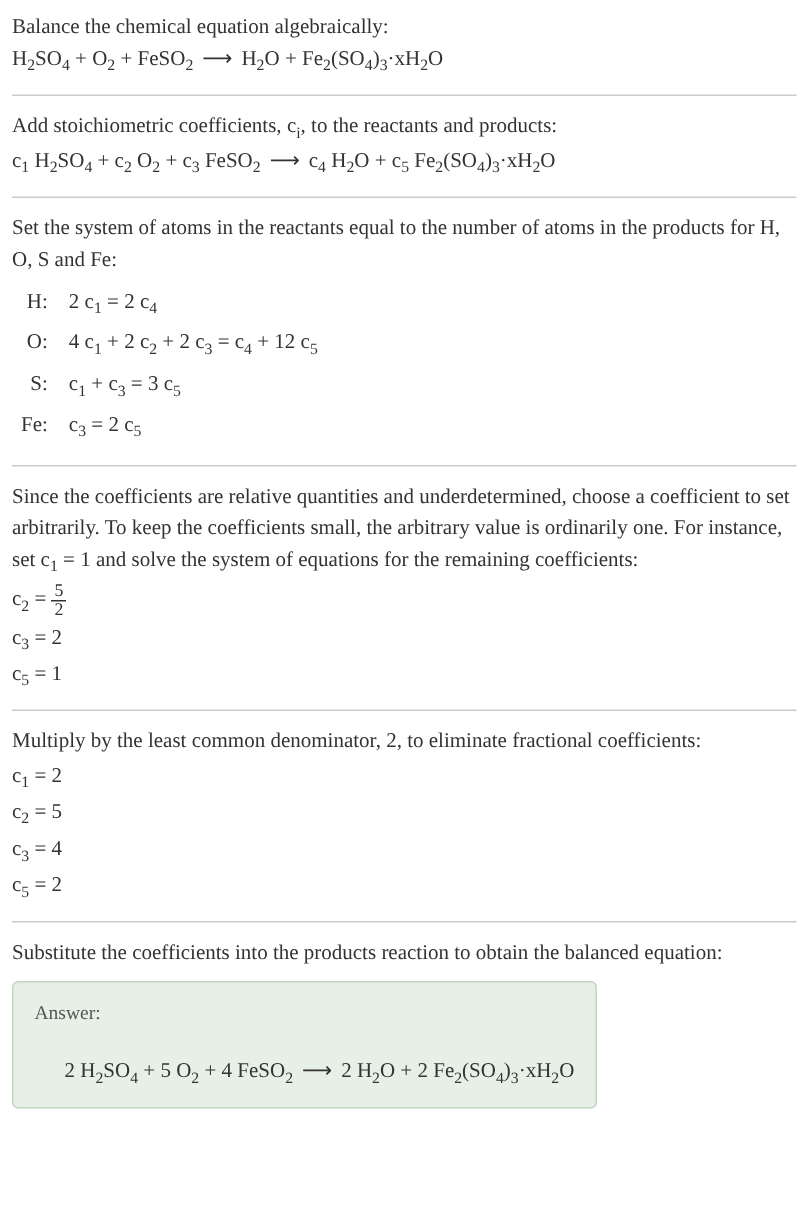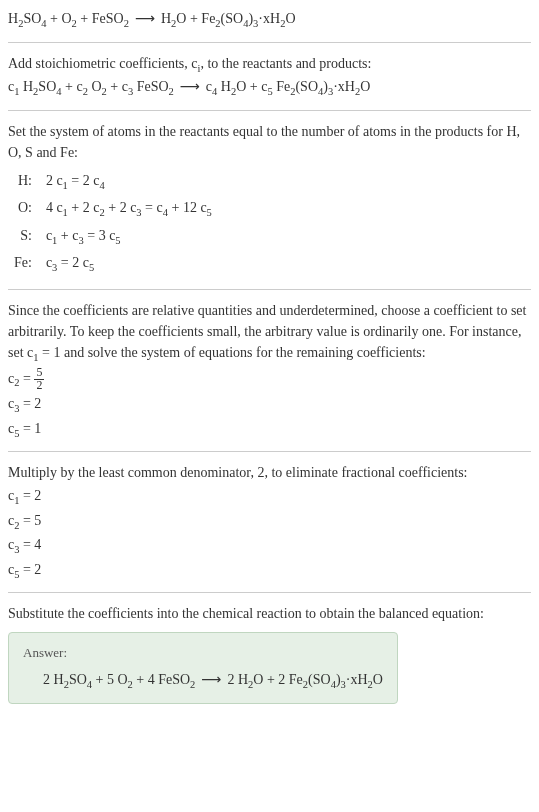--- a/index.html
+++ b/index.html
@@ -72,33 +72,34 @@
       background: #e6f0e6;
       border: 1px solid #c0d6c0;
       border-radius: 4px;
       padding: 10px 14px;
       margin-top: 8px;
       display: inline-block;
     }
     .answer-label {
       color: #555;
       font-size: 13px;
-      margin-bottom: 6px;
+      margin-bottom: 20px;
     }
     .answer-eq {
       padding-left: 20px;
     }
     .arrow {
       padding: 0 6px;
     }
   </style>
 </head>
 <body>
 
 <div class="section">
+  <div>Balance the chemical equation algebraically:</div>
   <div class="formula">
     H<sub>2</sub>SO<sub>4</sub><span> + </span>O<sub>2</sub><span> + </span>FeSO<sub>2</sub><span class="arrow">⟶</span>H<sub>2</sub>O<span> + </span>Fe<sub>2</sub>(SO<sub>4</sub>)<sub>3</sub>·xH<sub>2</sub>O
   </div>
 </div>
 
 <hr>
 
 <div class="section">
   <div>
     <span>Add stoichiometric coefficients, </span><span class="italic">c<sub>i</sub></span><span>, to the reactants and products:</span>
@@ -153,20 +154,20 @@
     <div><span class="italic">c</span><sub>1</sub> = 2</div>
     <div><span class="italic">c</span><sub>2</sub> = 5</div>
     <div><span class="italic">c</span><sub>3</sub> = 4</div>
     <div><span class="italic">c</span><sub>5</sub> = 2</div>
   </div>
 </div>
 
 <hr>
 
 <div class="section">
-  <div>Substitute the coefficients into the chemical reaction to obtain the balanced equation:</div>
+  <div>Substitute the coefficients into the products reaction to obtain the balanced equation:</div>
   <div class="answer-box">
     <div class="answer-label">Answer:</div>
     <div class="answer-eq formula">
       2 H<sub>2</sub>SO<sub>4</sub> + 5 O<sub>2</sub> + 4 FeSO<sub>2</sub><span class="arrow">⟶</span>2 H<sub>2</sub>O + 2 Fe<sub>2</sub>(SO<sub>4</sub>)<sub>3</sub>·xH<sub>2</sub>O
     </div>
   </div>
 </div>
 
 </body></html>

